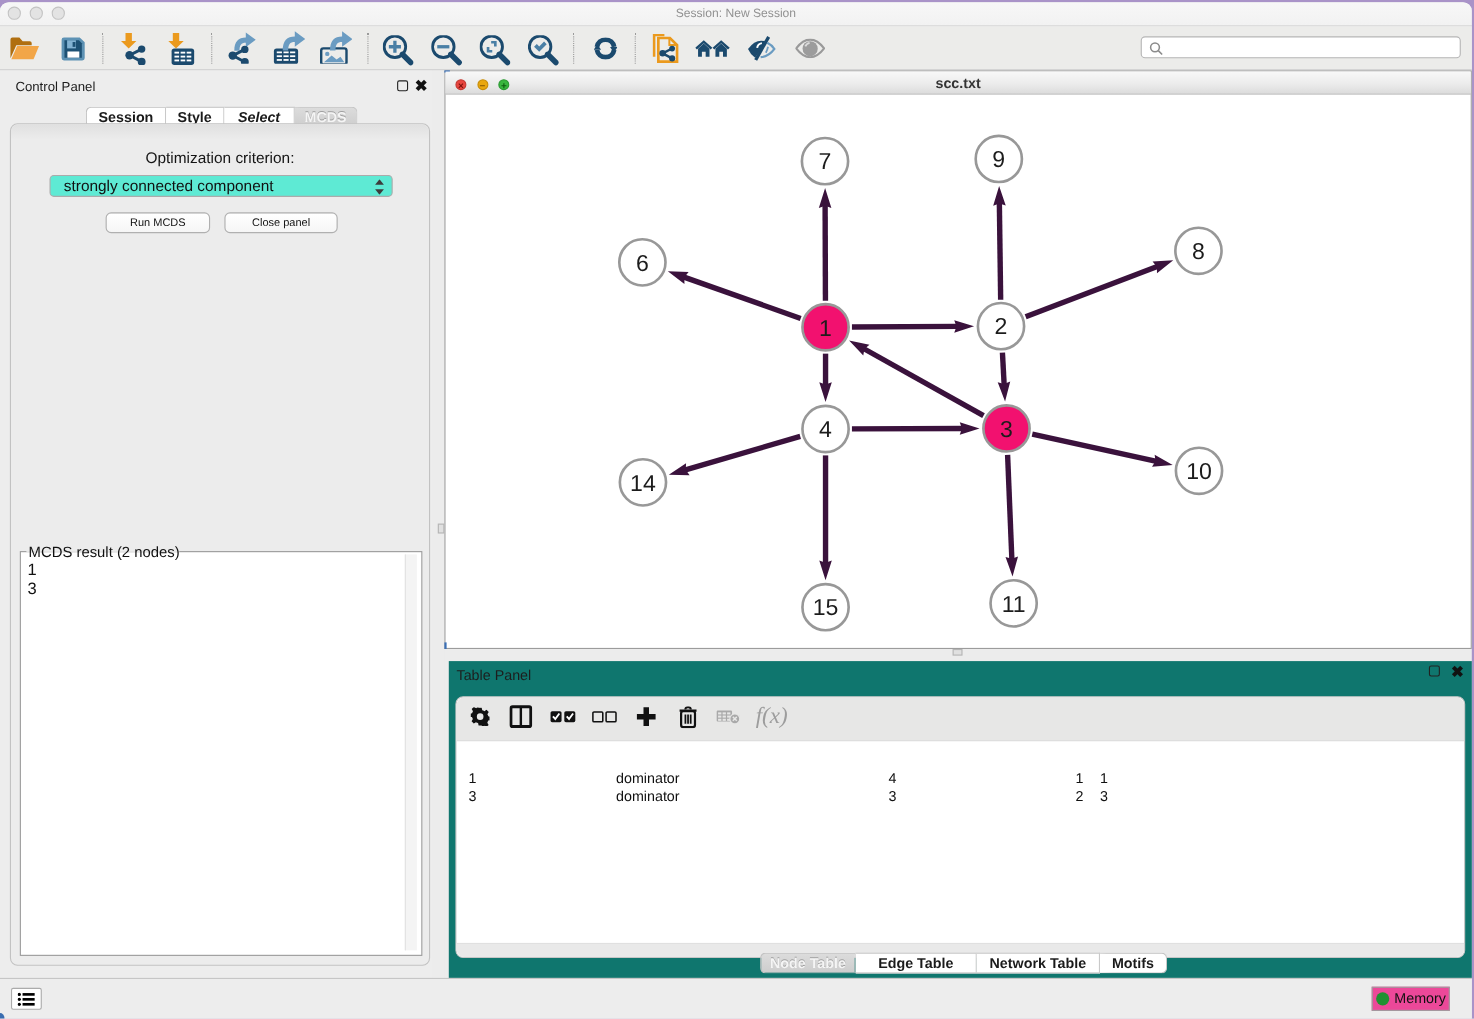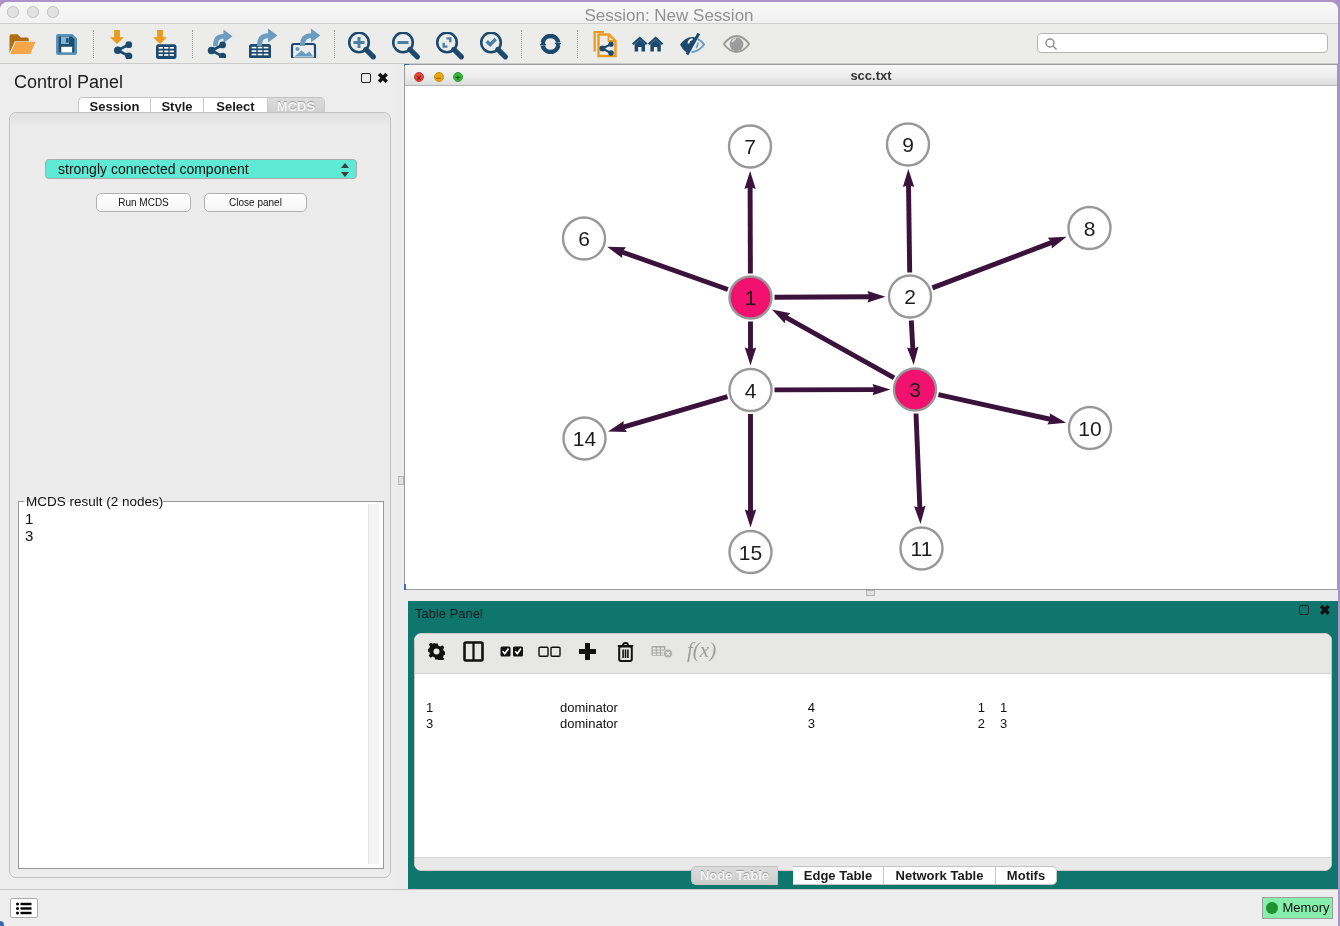--- a/index.html
+++ b/index.html
@@ -2,30 +2,30 @@
 <html><head><meta charset="utf-8">
 <style>
 *{margin:0;padding:0;box-sizing:border-box;}
 html,body{width:1340px;height:926px;overflow:hidden;}
 body{background:#a993c8;font-family:"Liberation Sans",sans-serif;-webkit-font-smoothing:antialiased;}
 #win{position:absolute;left:0;top:2px;width:1338px;height:924px;background:#ececec;border-radius:8px 8px 0 0;}
 .abs{position:absolute;}
 
 #titlebar{position:absolute;left:0;top:0;width:100%;height:22px;background:linear-gradient(#f7f7f7,#f2f2f2);border-bottom:1px solid #cfcfcf;border-radius:8px 8px 0 0;}
 .tl{position:absolute;top:4.2px;width:11.5px;height:11.5px;border-radius:50%;background:#e3e3e3;border:1px solid #c3c3c3;}
-#wtitle{position:absolute;top:4px;left:0;width:100%;text-align:center;font-size:17px;color:#919191;}
+#wtitle{position:absolute;top:4px;left:0;width:100%;text-align:center;font-size:11px;color:#919191;}
 
 #toolbar{position:absolute;left:0;top:22px;width:100%;height:40px;background:#ececea;border-bottom:1px solid #cbcbcb;}
 .tsep{position:absolute;top:6px;height:28px;width:0;border-left:1px dotted #9a9a9a;}
 .ticon{position:absolute;top:0;}
 
 #search{position:absolute;left:1037px;top:9px;width:291px;height:20px;background:#fff;border:1px solid #b5b5b5;border-radius:4px;}
 
 #cpanel{position:absolute;left:0;top:62px;width:393px;height:825px;background:#ededed;}
-#cpanel .hdr{position:absolute;left:14px;top:8px;font-size:18px;color:#1d1d1d;}
+#cpanel .hdr{position:absolute;left:14px;top:8px;font-size:12px;color:#1d1d1d;}
 .fbtn{position:absolute;width:10px;height:10px;border:1.6px solid #222;border-radius:2px;}
 .xbtn{position:absolute;font-size:14px;font-weight:bold;color:#111;line-height:10px;}
 .tabrow{position:absolute;height:19px;display:flex;}
 .tab{height:19px;font-size:13px;font-weight:bold;color:#1a1a1a;background:#fff;border-top:1px solid #c2c2c2;border-bottom:1px solid #c2c2c2;border-right:1px solid #c9c9c9;display:flex;align-items:center;justify-content:center;}
 .tab.first{border-left:1px solid #c2c2c2;border-radius:5px 0 0 5px;}
 .tab.last{border-radius:0 5px 5px 0;}
 .tab.sel{background:linear-gradient(#dcdcdc,#cdcdcd);color:#f5f5f5;text-shadow:0 -1px 0 rgba(120,120,120,.6);}
 #tabpane{position:absolute;left:9px;top:48px;width:382px;height:766px;border:1px solid #c2c2c2;border-radius:7px;background:#ececec;}
 #tabpane .topshade{position:absolute;left:0;top:0;width:100%;height:14px;background:linear-gradient(#e0e0e0,#ececec);border-radius:7px 7px 0 0;}
 .btn{position:absolute;background:linear-gradient(#ffffff,#f6f6f6);border:1px solid #b0b0b0;border-radius:5px;font-size:10px;color:#111;text-align:center;}
@@ -47,21 +47,21 @@
 #ttoolbar{position:absolute;left:0;top:0;width:100%;height:40px;background:#e7e7e6;border-bottom:1px solid #d2d2d2;border-radius:7px 7px 0 0;}
 #thead{position:absolute;left:0;top:41px;height:21px;display:flex;border-bottom:1px solid #cfcfcf;}
 .th{height:21px;background:linear-gradient(#fefefe,#f1f1f1);border-right:1px solid #d4d4d4;font-size:13px;color:#111;display:flex;align-items:center;justify-content:center;gap:5px;}
 .trow{position:absolute;left:0;height:16px;font-size:13px;color:#111;}
 .tcell{position:absolute;top:1px;}
 
 #btabs{position:absolute;left:283px;top:265px;height:19px;display:flex;}
 
 #status{position:absolute;left:0;top:887px;width:100%;height:37px;background:#ededed;border-top:1px solid #c6c6c6;}
 #listbtn{position:absolute;left:10px;top:8px;width:28px;height:20px;background:#fff;border:1px solid #ababab;border-radius:2px;}
-#membtn{position:absolute;right:5px;top:7px;width:71px;height:22px;background:#86efac;border:1px solid #9e9e9e;font-size:13px;color:#111;text-align:center;line-height:20px;}
+#membtn{position:absolute;right:20px;top:7px;width:71px;height:22px;background:#ec4899;border:1px solid #9e9e9e;font-size:13px;color:#111;text-align:center;line-height:20px;}
 </style></head>
 <body>
 <div id="win">
   <div id="titlebar">
     <div class="tl" style="left:7px;"></div>
     <div class="tl" style="left:27px;"></div>
     <div class="tl" style="left:47px;"></div>
     <div id="wtitle">Session: New Session</div>
   </div>
   <div id="toolbar">
@@ -193,25 +193,26 @@
       </div>
   </div>
 
   <div id="cpanel">
     <div class="hdr">Control Panel</div>
     <div class="fbtn" style="left:361px;top:9px;"></div>
     <div class="xbtn" style="left:377px;top:9px;">✖</div>
     <div class="tabrow" style="left:78px;top:33px;">
       <div class="tab first" style="width:73px;">Session</div>
       <div class="tab" style="width:53px;">Style</div>
-      <div class="tab" style="width:64px;">Select</div>
+      <div class="tab" style="width:64px;font-style:italic;">Select</div>
       <div class="tab sel last" style="width:57px;">MCDS</div>
     </div>
     <div id="tabpane">
       <div class="topshade"></div>
+      <div class="abs" style="left:0;top:22px;width:100%;text-align:center;font-size:14px;color:#141414;">Optimization criterion:</div>
       <div class="abs" style="left:35px;top:46px;width:312px;height:20px;background:#5eead4;border:1px solid #ababab;border-radius:4px;">
         <span class="abs" style="left:12px;top:1px;font-size:14px;color:#111;">strongly connected component</span>
         <svg width="10" height="14" viewBox="0 0 10 14" style="position:absolute;right:6px;top:3px;">
             <path d="M5 0 L9 5 L1 5 Z" fill="#3c3c3c"></path>
             <path d="M5 14 L9 9 L1 9 Z" fill="#3c3c3c"></path>
           </svg>
       </div>
       <div class="btn" style="left:86px;top:80px;width:95px;height:19px;line-height:18px;">Run MCDS</div>
       <div class="btn" style="left:194px;top:80px;width:103px;height:19px;line-height:18px;">Close panel</div>
       <div class="abs" style="left:14px;top:388px;width:139px;height:1px;background:#ececec;z-index:2;"></div>
@@ -353,21 +354,21 @@
         <span class="tcell" style="left:11px;">3</span>
         <span class="tcell" style="left:145px;">dominator</span>
         <span class="tcell" style="left:330px;width:70px;text-align:right;">3</span>
         <span class="tcell" style="left:500px;width:70px;text-align:right;">2</span>
         <span class="tcell" style="left:585px;">3</span>
       </div>
       <div class="abs" style="left:0;bottom:0;width:100%;height:13px;background:#e9e9e9;border-top:1px solid #d8d8d8;border-radius:0 0 7px 7px;"></div>
     </div>
     <div id="btabs">
       <div class="tab first sel" style="width:87px;">Node Table</div>
-      <div class="tab" style="width:91px;margin-left:15px;">Edge Table</div>
+      <div class="tab" style="width:110px;">Edge Table</div>
       <div class="tab" style="width:112px;">Network Table</div>
       <div class="tab last" style="width:61px;">Motifs</div>
     </div>
   </div>
 
   <div id="status">
     <div id="listbtn">
         <svg width="16" height="13" viewBox="0 0 16 13" style="position:absolute;left:5px;top:3px;">
           <circle cx="1.5" cy="2" r="1.5" fill="#000"></circle>
           <circle cx="1.5" cy="6.5" r="1.5" fill="#000"></circle>

